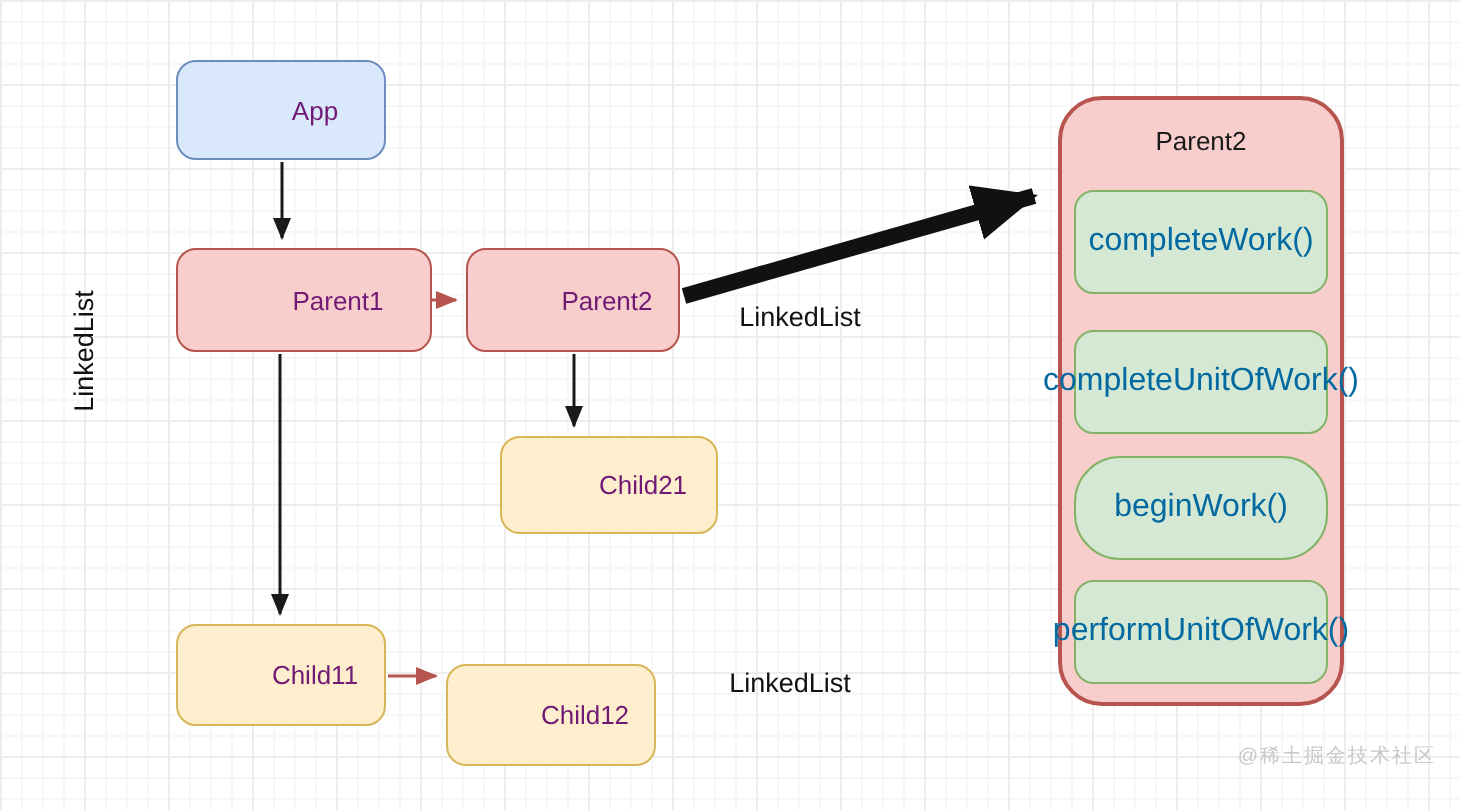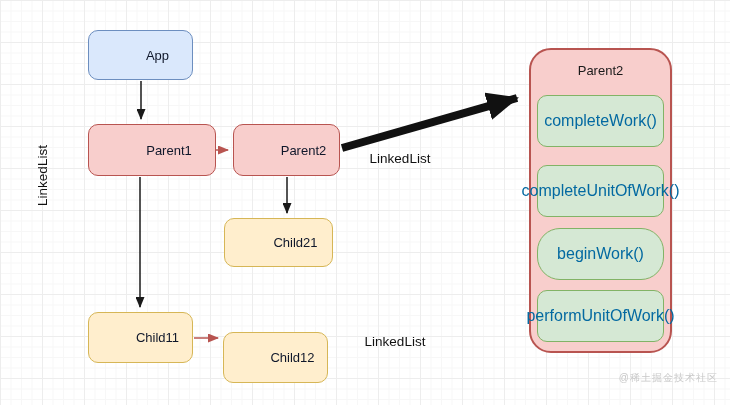--- a/index.html
+++ b/index.html
@@ -27,30 +27,30 @@
     width: 730px; height: 405px;
     pointer-events: none;
   }
   .node {
     position: absolute;
     display: flex;
     align-items: center;
     justify-content: center;
     border-radius: 10px;
     font-size: 13px;
-    color: #0f172a;
+    color: #701a75;
     box-sizing: border-box;
     border: 1px solid #999;
     white-space: nowrap;
     padding-left: 34px;
   }
   .node-app     { left: 88px;  top: 30px;  width: 105px; height: 50px; background: #dae8fc; border-color: #6c8ebf; }
   .node-parent1 { left: 88px;  top: 124px; width: 128px; height: 52px; background: #f8cecc; border-color: #b85450; }
   .node-parent2 { left: 233px; top: 124px; width: 107px; height: 52px; background: #f8cecc; border-color: #b85450; }
-  .node-child21 { left: 224px; top: 218px; width: 109px; height: 49px; background: #ffeecd; border-color: #d6b656; }
+  .node-child21 { left: 250px; top: 218px; width: 109px; height: 49px; background: #ffeecd; border-color: #d6b656; }
   .node-child11 { left: 88px;  top: 312px; width: 105px; height: 51px; background: #ffeecd; border-color: #d6b656; }
   .node-child12 { left: 223px; top: 312px; width: 105px; height: 51px; background: #ffeecd; border-color: #d6b656; margin-top: 20px; }
 
   .edge-label {
     position: absolute;
     font-size: 13.5px;
     color: #111;
     white-space: nowrap;
   }
   .label-left {

